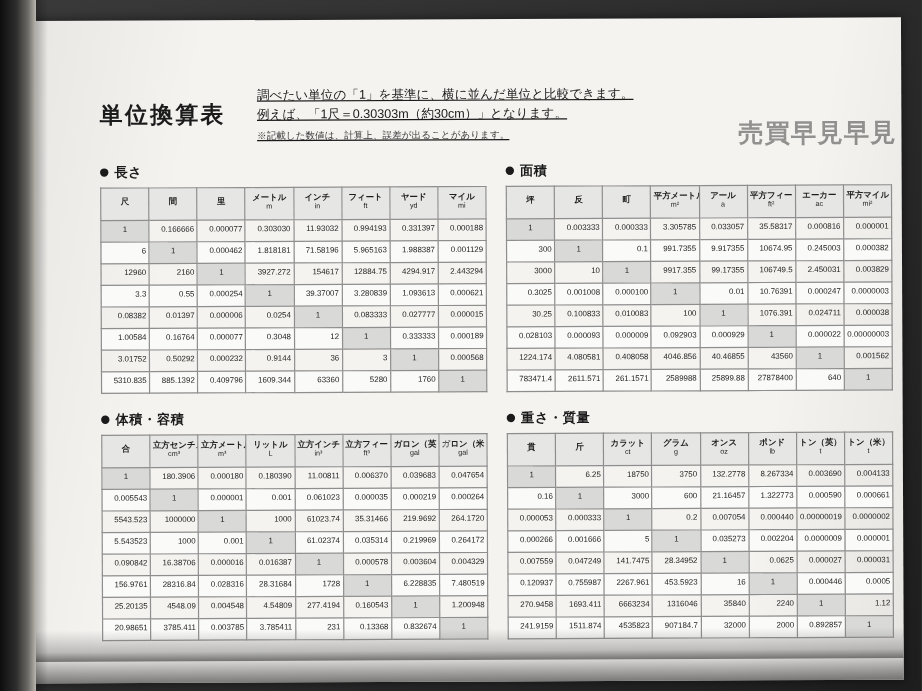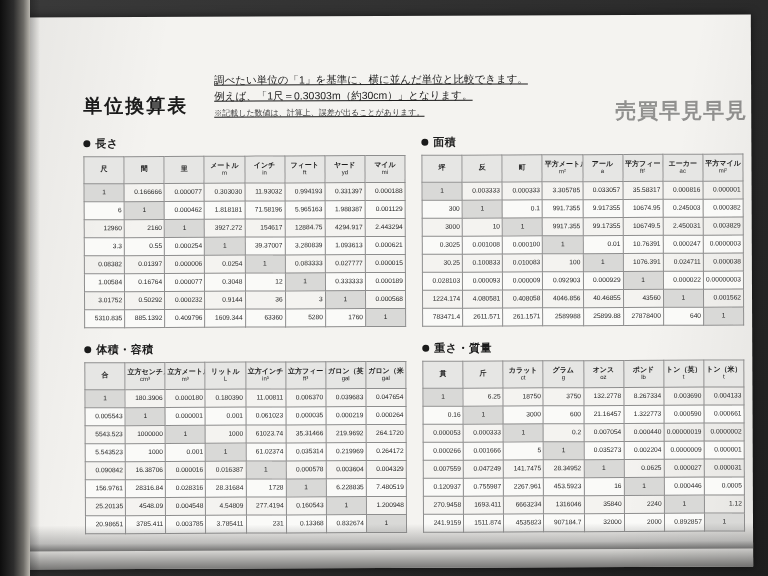--- a/index.html
+++ b/index.html
@@ -69,21 +69,21 @@
     display: flex;
     align-items: flex-start;
     gap: 26px;
     position: relative;
   }
   .doc-title {
     font-size: 19px;
     font-weight: bold;
     letter-spacing: 2px;
     white-space: nowrap;
-    margin-top: 24px;
+    margin-top: 14px;
   }
   .intro {
     font-size: 10.5px;
     line-height: 1.5;
     padding-top: 4px;
     max-width: 330px;
     text-decoration: underline;
   }
   .intro .note {
     font-size: 8px;

